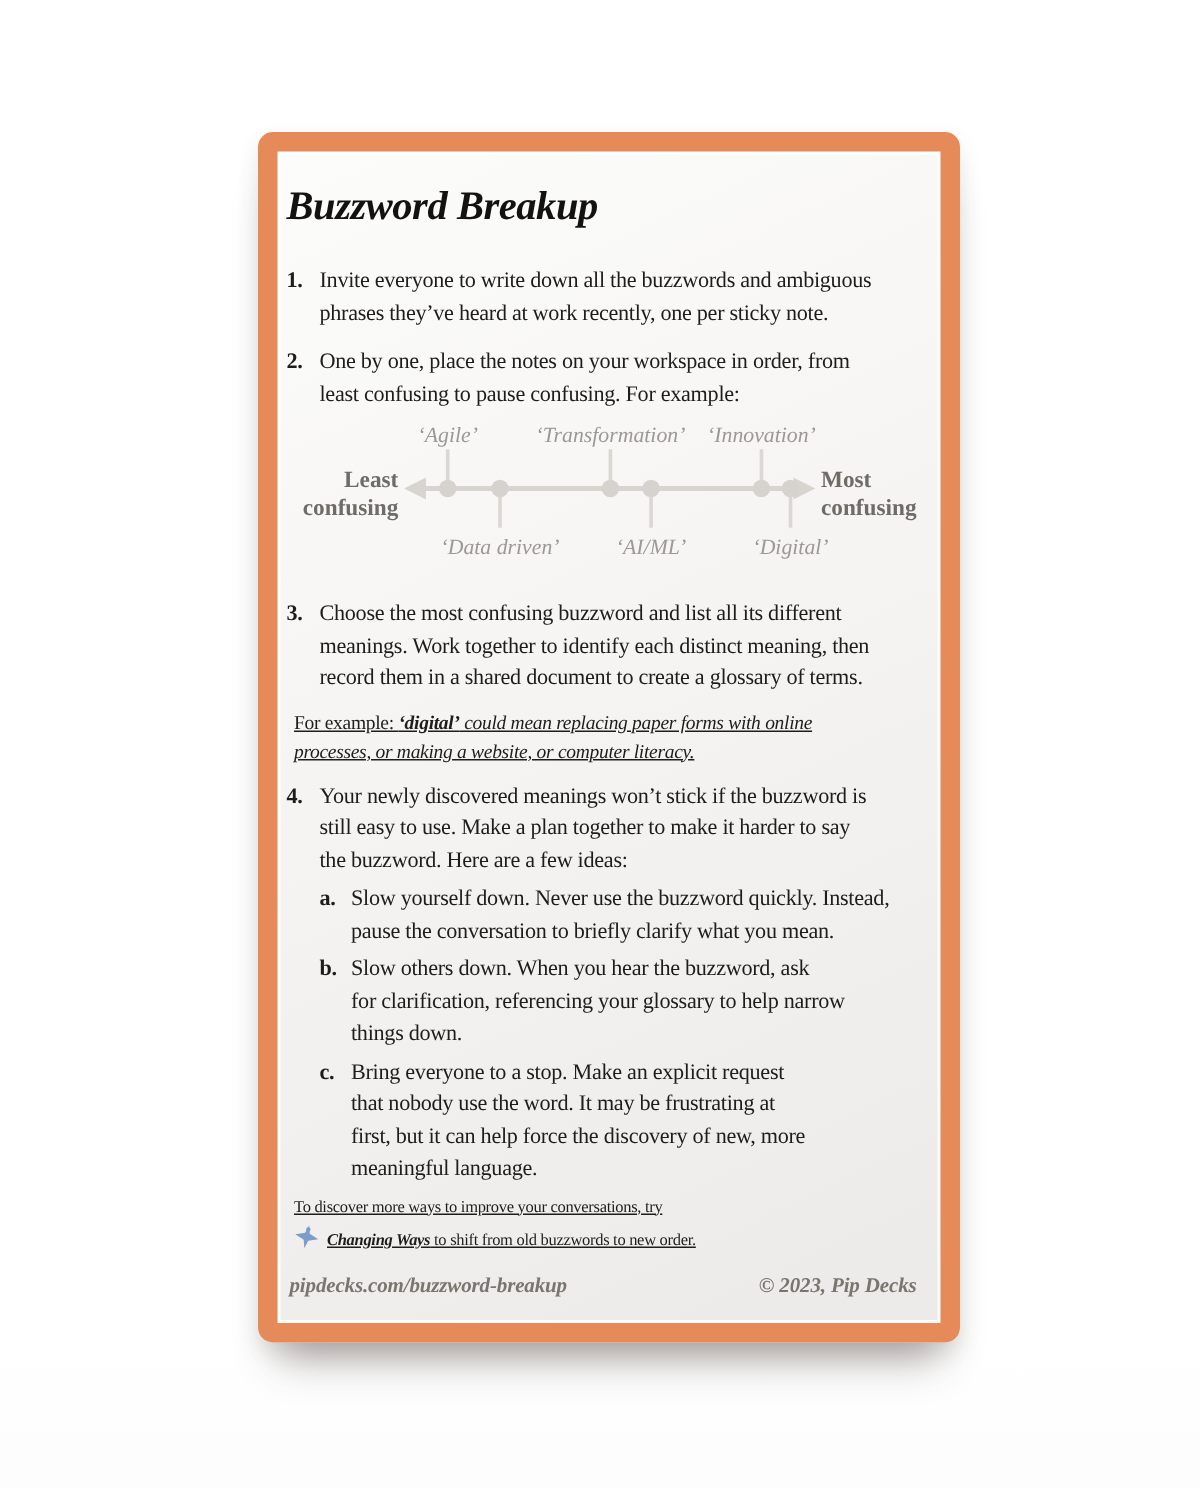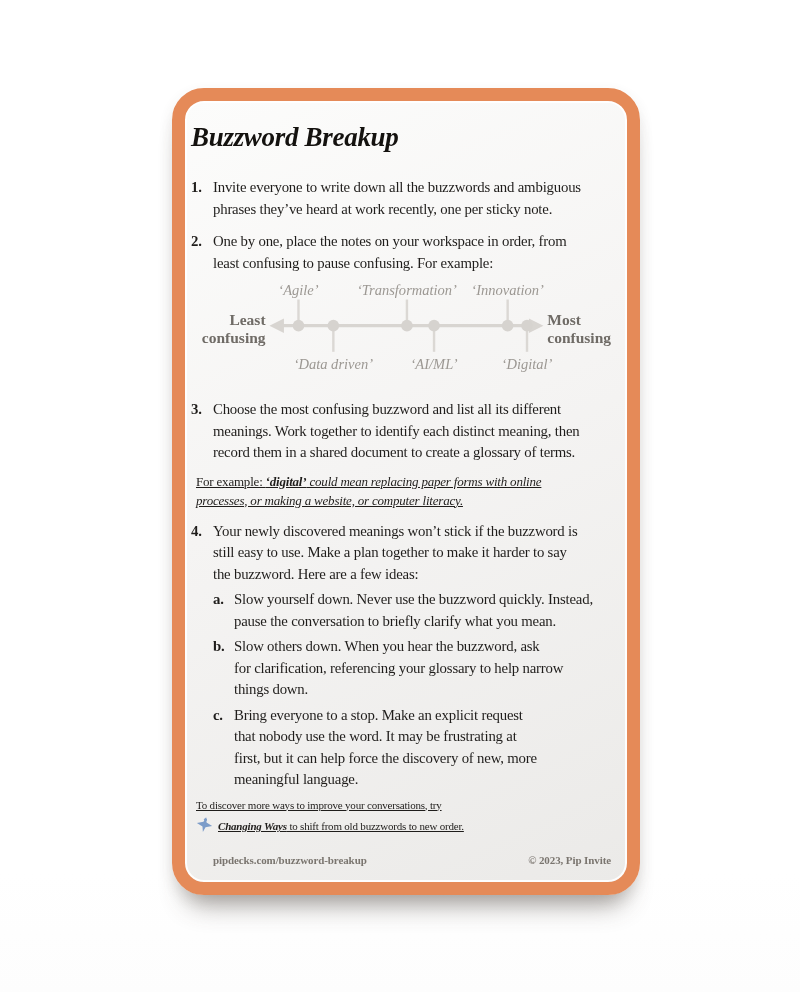--- a/index.html
+++ b/index.html
@@ -3,21 +3,21 @@
 <meta charset="utf-8">
 <style>
   html,body{margin:0;padding:0;}
   body{
     width:800px;height:992px;background:#ffffff;position:relative;overflow:hidden;
     font-family:"Liberation Serif","DejaVu Serif",serif;color:#1f1d1b;
   }
   .stage{position:absolute;inset:0;background:linear-gradient(180deg,#ffffff 0%,#ffffff 88%,#fdfdfd 100%);}
   .card{
     position:absolute;left:172px;top:88px;width:468px;height:807px;box-sizing:border-box;
-    border:13px solid #e58a58;border-radius:32px;
+    border:13px solid #e58a58;border-radius:10px;
     background:linear-gradient(155deg,#fcfcfb 0%,#f5f4f3 45%,#ebeae8 100%);
     box-shadow:inset 0 0 0 2px rgba(255,255,255,0.9),
                0 24px 26px -14px rgba(70,62,55,0.45),
                0 6px 14px rgba(70,62,55,0.12);
   }
   .content{
     position:absolute;inset:0;padding:18px 8px 0 6px;overflow:hidden;border-radius:29px;
   }
   .title{
     margin:2px 0 24px 0;font-size:27px;line-height:32px;font-weight:bold;font-style:italic;
@@ -30,22 +30,22 @@
   .substeps .step .num{width:21px;}
   .diagram{margin:3px 0 20px 0;}
   .diagram svg{display:block;}
   .example{margin:0 0 11px 0;padding-left:5px;font-size:13px;line-height:19px;letter-spacing:-0.2px;text-decoration:underline;}
   .example .hl{font-style:italic;font-weight:bold;}
   .example .rest{font-style:italic;white-space:pre-line;}
   .outro{margin:3px 0 0 0;padding-left:5px;font-size:11px;line-height:21.5px;letter-spacing:-0.2px;text-decoration:underline;}
   .outro .tactic{font-weight:bold;font-style:italic;text-align:center;}
   .outro .icon{display:inline-block;width:17px;height:17px;vertical-align:-3px;margin-right:5px;}
   .footer{
-    position:absolute;left:28px;right:16px;bottom:16px;display:flex;justify-content:space-between;
-    font-size:11px;font-weight:600;color:#7a756f;letter-spacing:-0.1px;
+    position:absolute;left:8px;right:16px;bottom:16px;display:flex;justify-content:space-between;
+    font-size:14px;font-style:italic;font-weight:600;color:#7a756f;letter-spacing:-0.1px;
   }
 </style>
 </head>
 <body>
 
 <div class="stage">
   <div class="card">
     <div class="content">
 
       <h1 class="title">Buzzword Breakup</h1>
@@ -144,18 +144,18 @@
         <svg class="icon" viewBox="0 0 24 24" xmlns="http://www.w3.org/2000/svg">
           <g transform="rotate(12 12 12)">
             <path d="M12 1 L14.2 8.6 L23 12 L14.2 15.4 L12 23 L9.8 15.4 L1 12 L9.8 8.6 Z" fill="#7c9cc9"></path>
             <circle cx="12" cy="5" r="2.1" fill="#7c9cc9"></circle>
           </g>
         </svg><span class="tactic">Changing Ways</span><span> to shift from old buzzwords to new order.</span>
       </p>
 
       <div class="footer">
         <span class="url">pipdecks.com/buzzword-breakup</span>
-        <span class="copyright">© 2023, Pip Invite</span>
+        <span class="copyright">© 2023, Pip Decks</span>
       </div>
 
     </div>
   </div>
 </div>
 
 </body></html>

